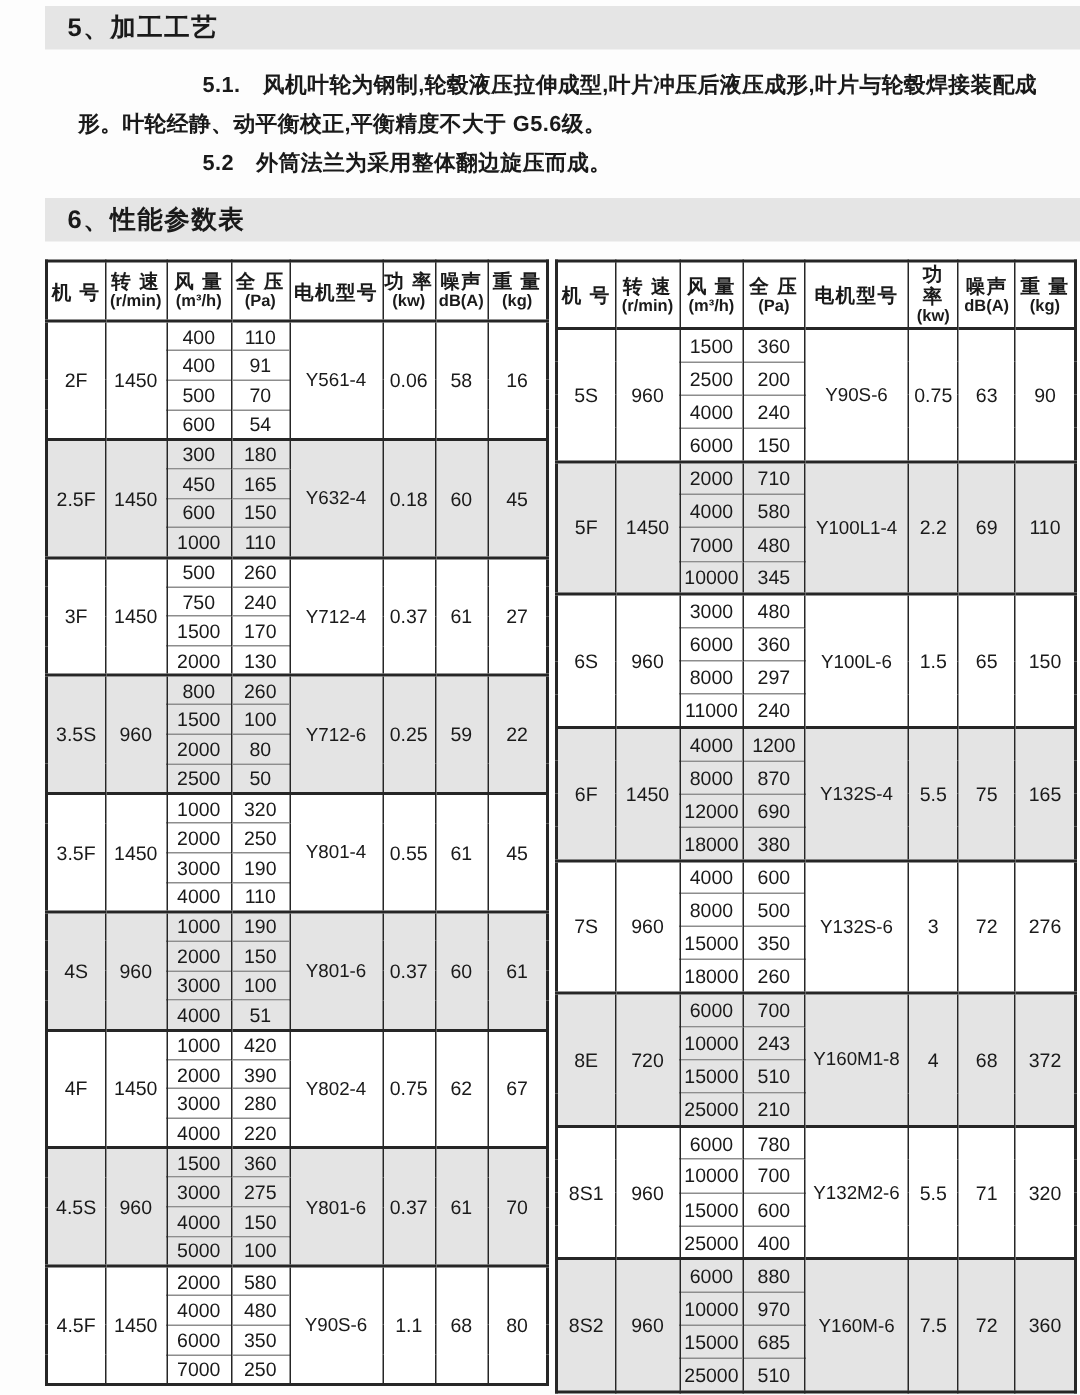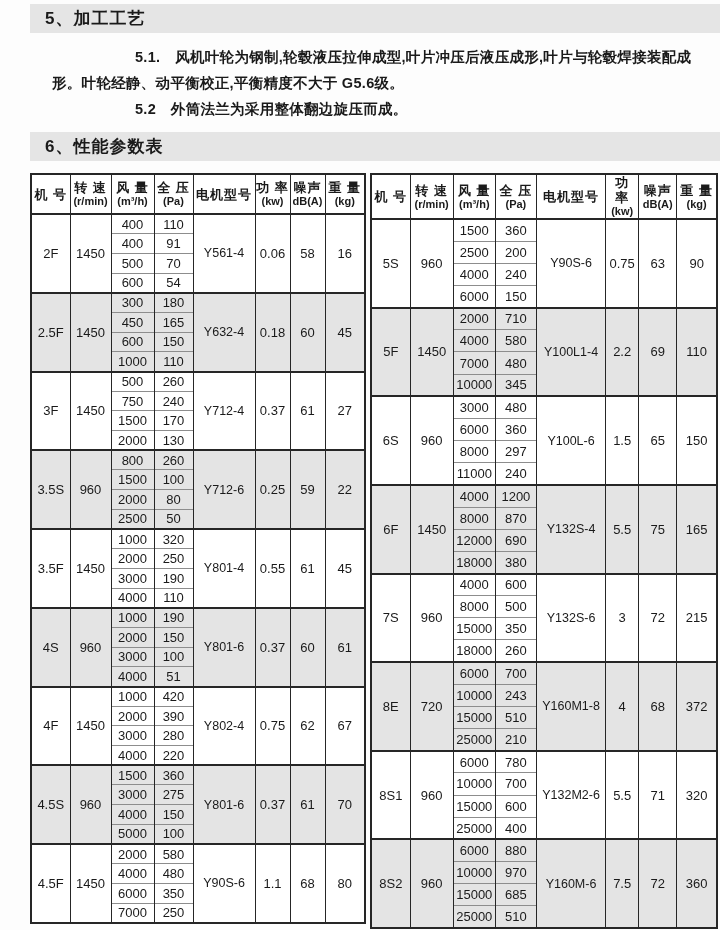--- a/index.html
+++ b/index.html
@@ -464,21 +464,21 @@
         <td class="cell-pressure shaded">380</td>
       </tr>
       <tr class="group-start">
         <td rowspan="4" class="cell-model">7S</td>
         <td rowspan="4" class="cell-speed">960</td>
         <td class="cell-flow">4000</td>
         <td class="cell-pressure">600</td>
         <td rowspan="4" class="cell-motor">Y132S-6</td>
         <td rowspan="4" class="cell-power">3</td>
         <td rowspan="4" class="cell-noise">72</td>
-        <td rowspan="4" class="cell-weight">215</td>
+        <td rowspan="4" class="cell-weight">276</td>
       </tr>
       <tr class="sub-row">
         <td class="cell-flow">8000</td>
         <td class="cell-pressure">500</td>
       </tr>
       <tr class="sub-row">
         <td class="cell-flow">15000</td>
         <td class="cell-pressure">350</td>
       </tr>
       <tr class="sub-row">

